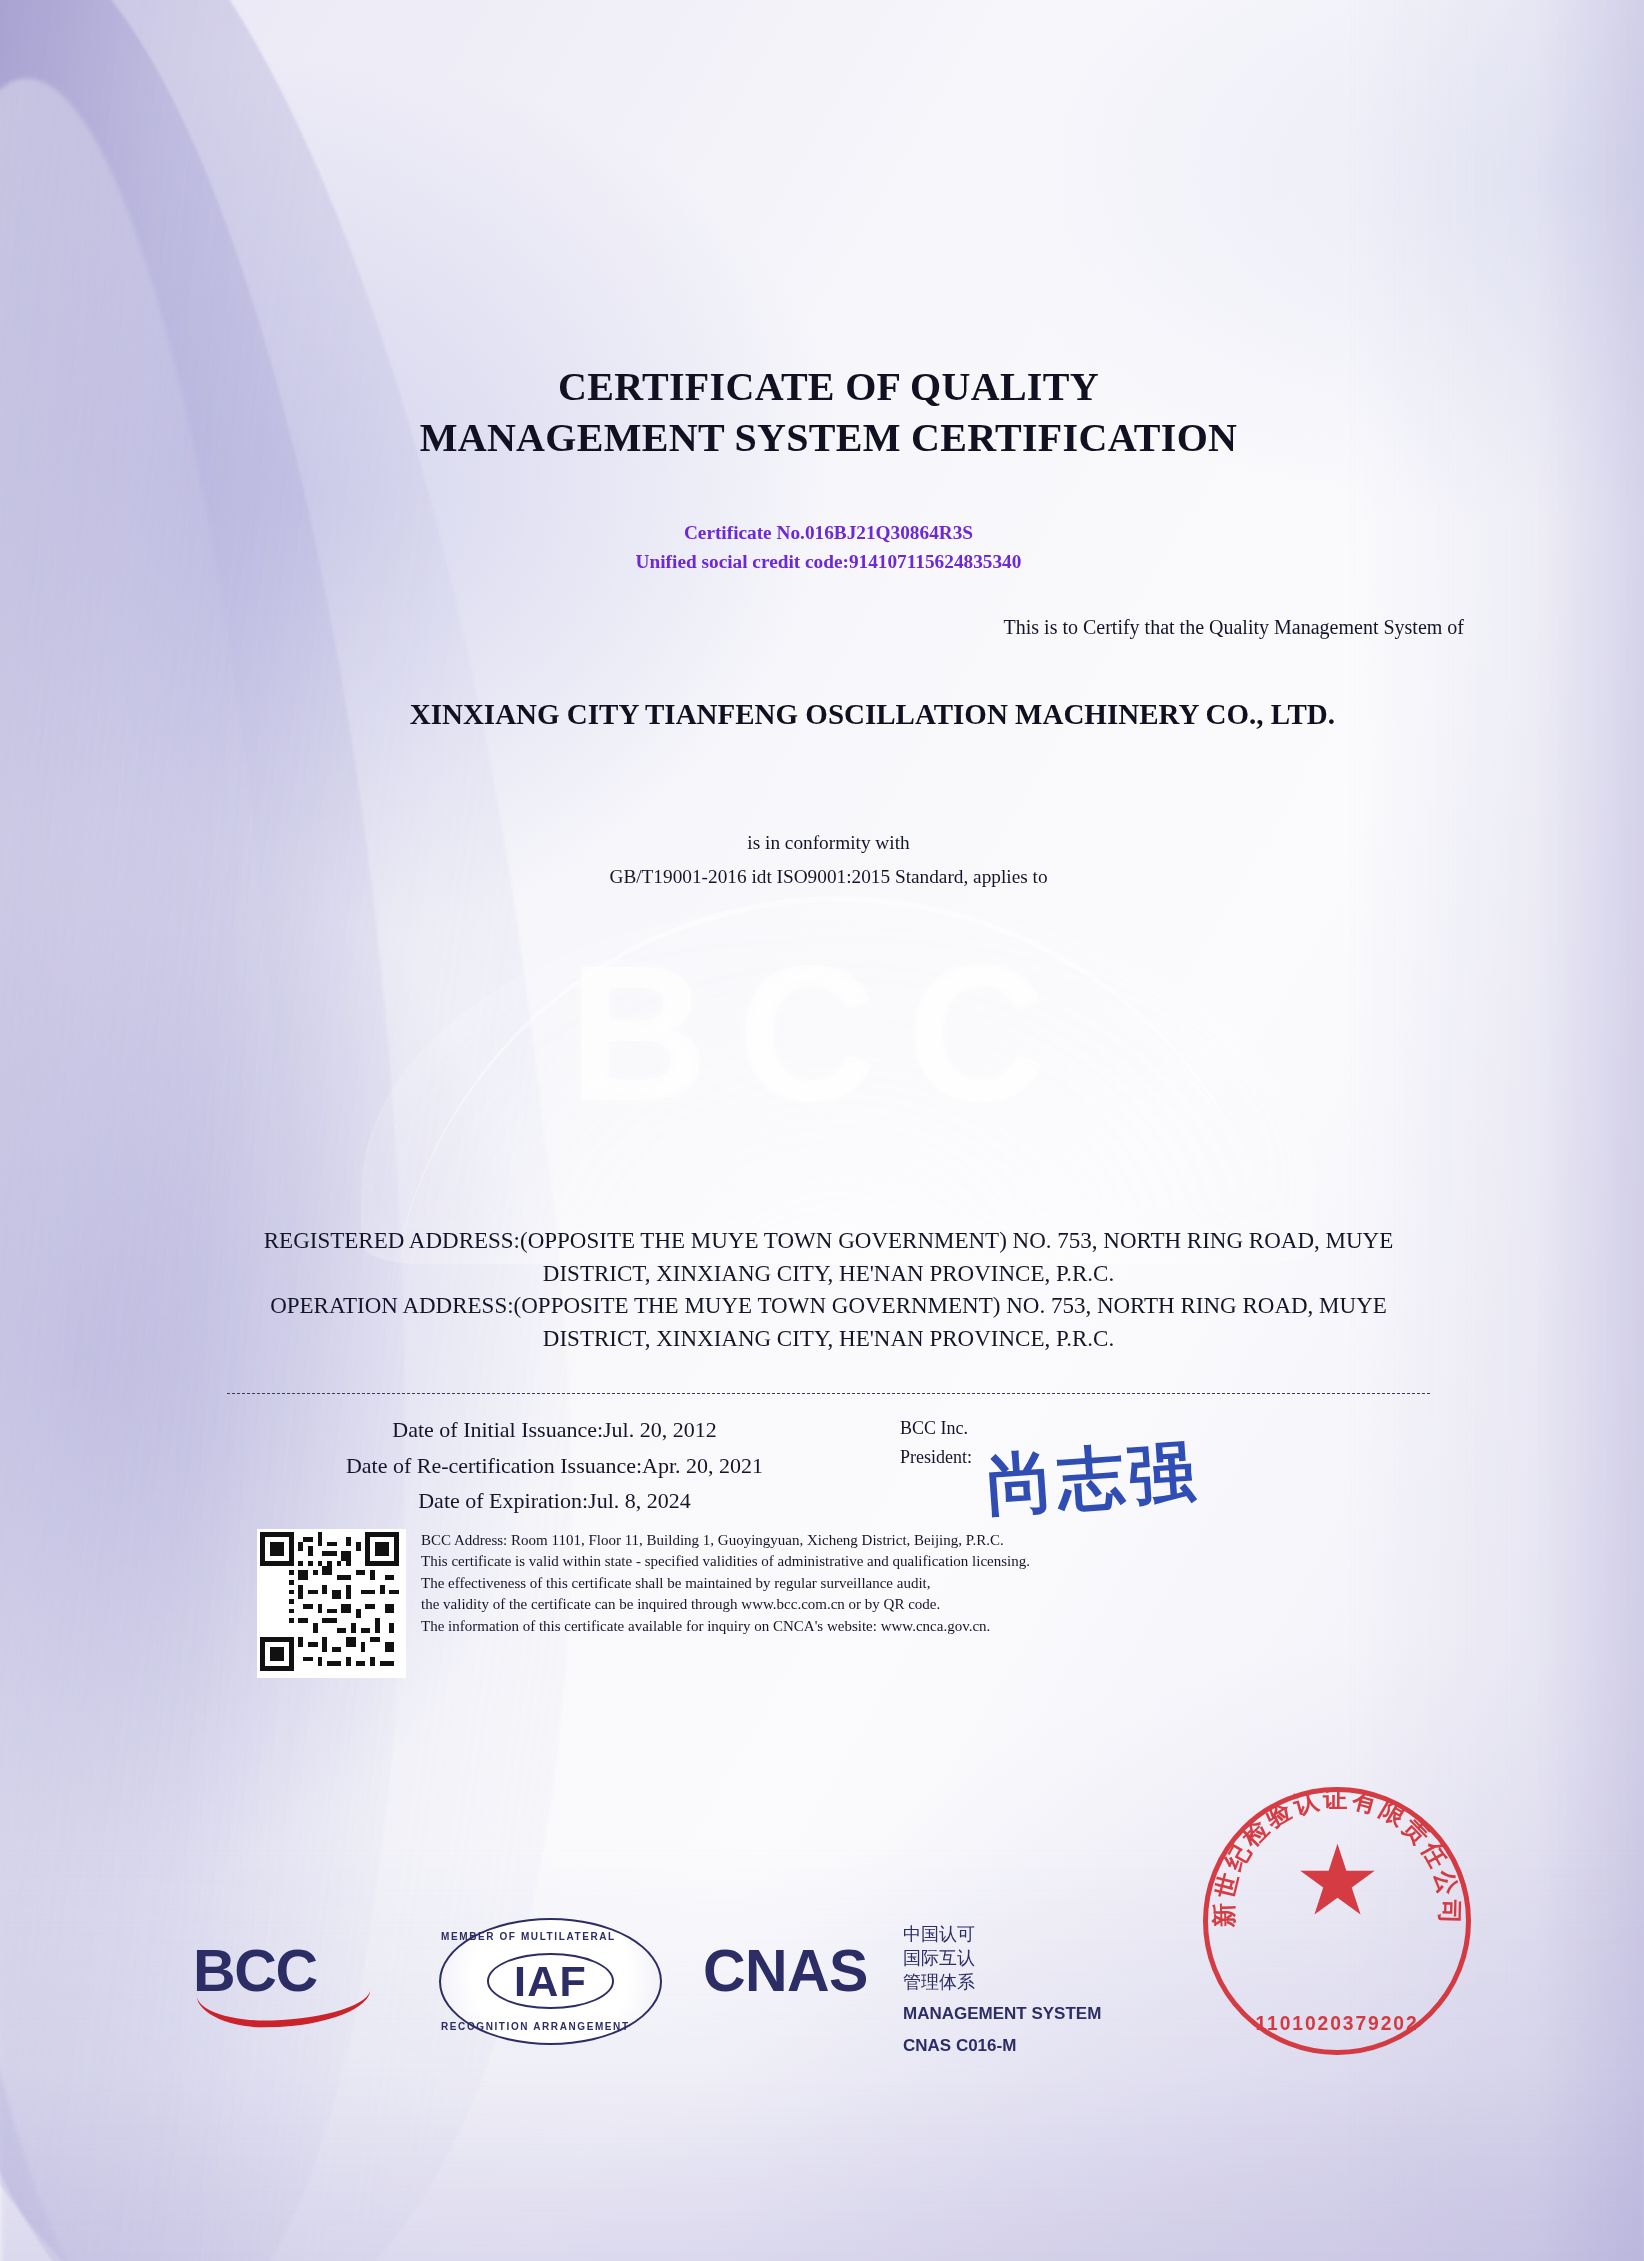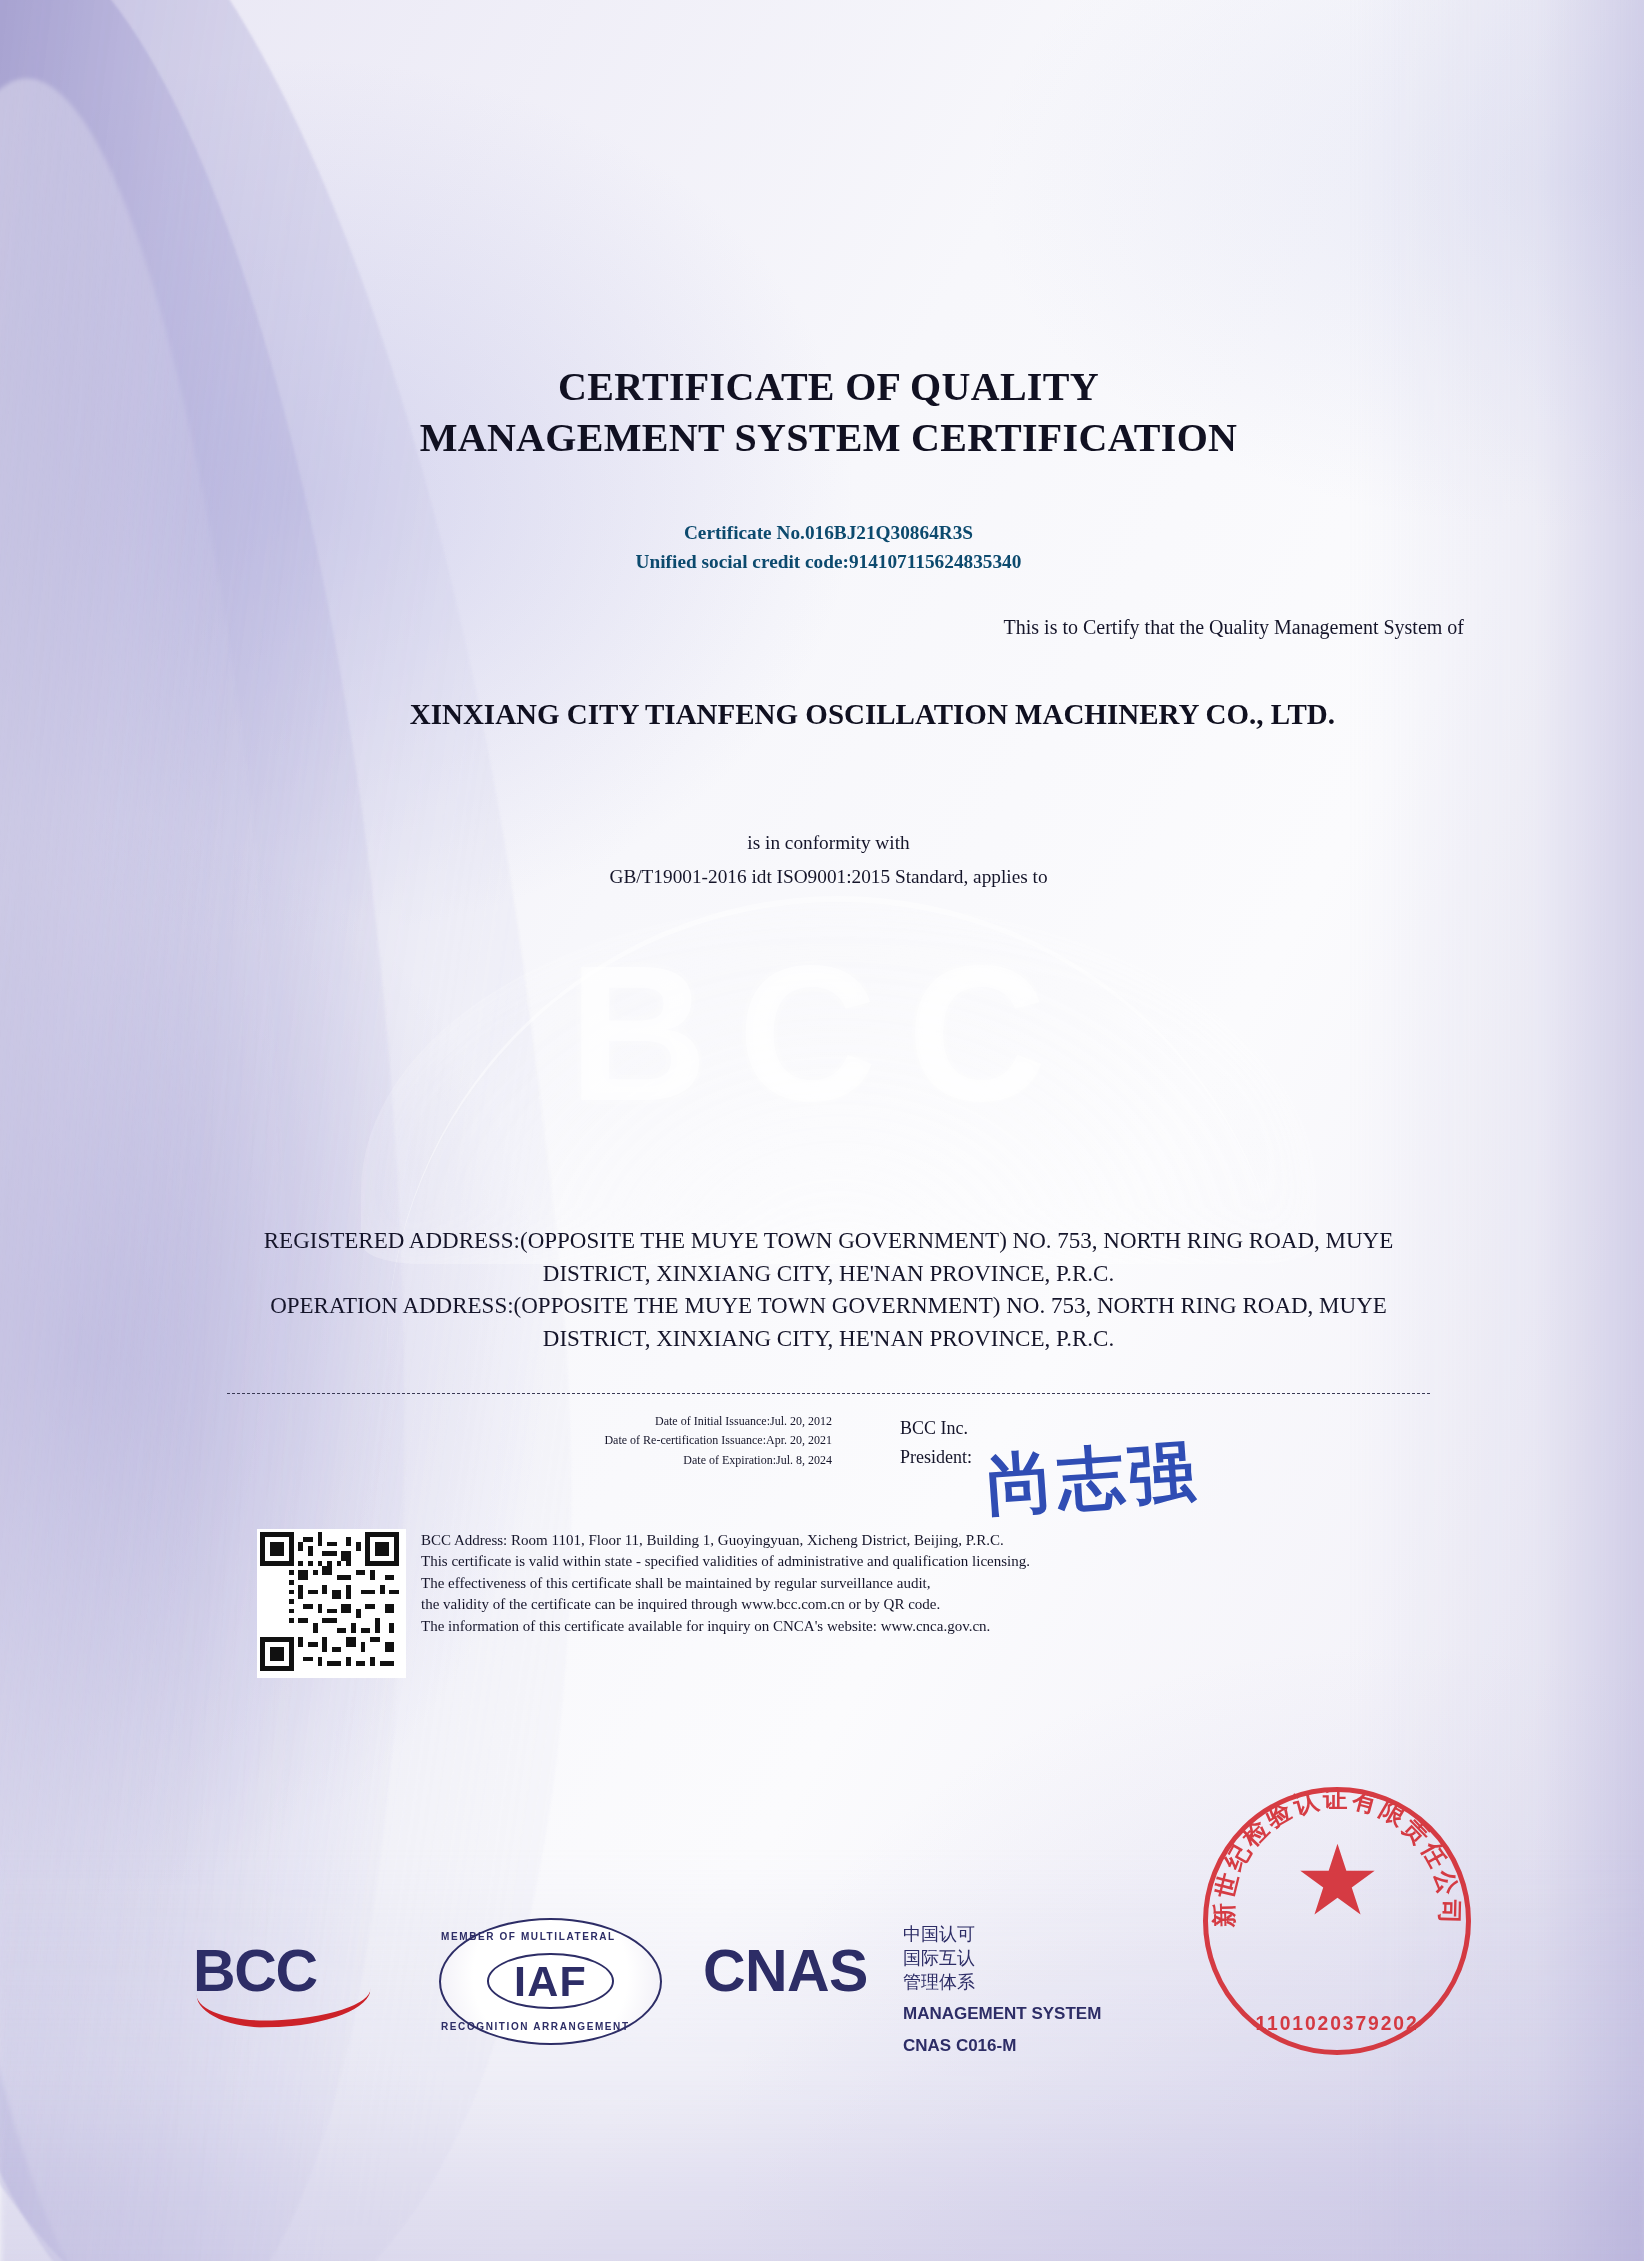--- a/index.html
+++ b/index.html
@@ -142,21 +142,21 @@
 
   .certno {
     position: absolute;
     left: 193px;
     right: 193px;
     top: 519px;
     text-align: center;
     font-size: 19.3px;
     font-weight: bold;
     line-height: 1.5;
-    color: #0c4a6e;
+    color: #6d28d9;
   }
 
   .certify-line {
     position: absolute;
     left: 193px;
     right: 193px;
     top: 616px;
     text-align: right;
     font-size: 20px;
     color: #15152a;
@@ -213,22 +213,22 @@
     top: 1393px;
     border-top: 1.9px dashed #3a3a55;
     height: 0;
   }
 
   .dates {
     position: absolute;
     left: 277px;
     top: 1412px;
     width: 555px;
-    text-align: right;
-    font-size: 12px;
+    text-align: center;
+    font-size: 22px;
     line-height: 1.62;
     color: #15152a;
   }
 
   .issuer {
     position: absolute;
     left: 900px;
     top: 1414px;
     font-size: 18px;
     line-height: 1.62;

